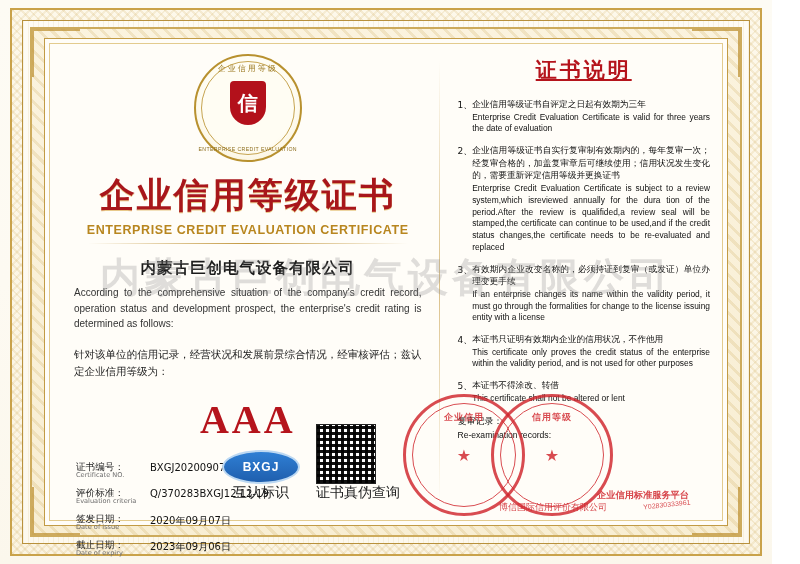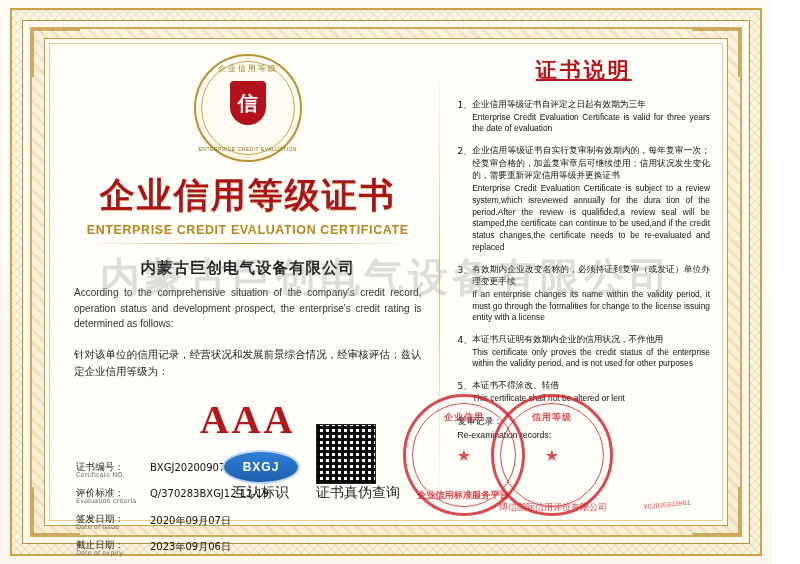--- a/index.html
+++ b/index.html
@@ -221,21 +221,21 @@
     font-size:9px;font-weight:bold;letter-spacing:1px;
     font-family:"DejaVu Sans","Liberation Sans",sans-serif;
   }
   .seal .s-star{
     position:absolute;left:50%;top:50%;transform:translate(-50%,-50%);
     font-size:16px;color:#d0252c;
   }
   .seal.a{left:8px;top:2px;}
   .seal.b{left:96px;top:2px;}
   .seal-line{
-    position:absolute;left:22px;bottom:10px;right:6px;text-align:left;
+    position:absolute;left:22px;bottom:10px;right:6px;text-align:right;
     color:#d0252c;font-size:9.2px;font-weight:bold;opacity:.85;
     font-family:"DejaVu Sans","Liberation Sans",sans-serif;
   }
   .seal-line2{
     position:absolute;left:22px;bottom:-2px;right:6px;text-align:center;
     color:#d0252c;font-size:9px;opacity:.85;
     font-family:"DejaVu Sans","Liberation Sans",sans-serif;
   }
   .seal-code{
     position:absolute;right:4px;bottom:4px;color:#d0252c;font-size:7px;opacity:.8;

